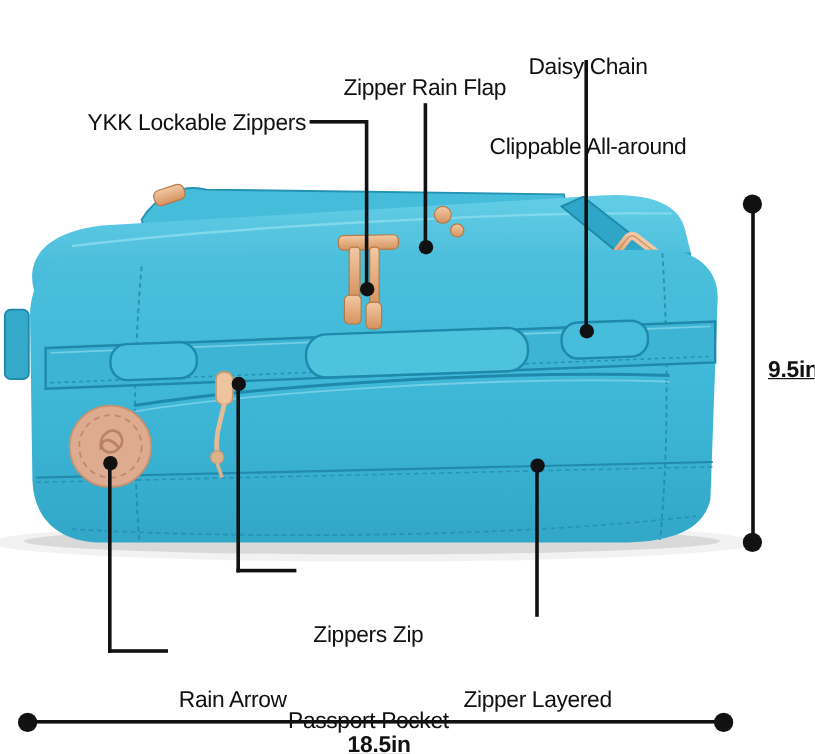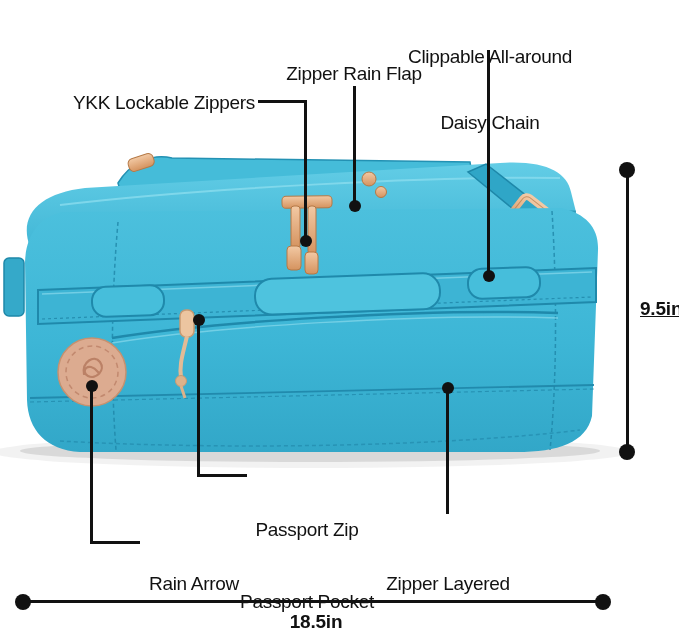--- a/index.html
+++ b/index.html
@@ -118,31 +118,31 @@
   <div class="lbl right" style="left:40px;top:92px;width:215px;">YKK Lockable Zippers</div>
   <div class="cline" style="left:258px;top:100px;width:48px;height:2.5px;"></div>
   <div class="cline" style="left:304px;top:100px;width:2.5px;height:141px;"></div>
   <div class="dot" style="left:300px;top:235px;"></div>
 
   <div class="lbl center" style="left:254px;top:63px;width:200px;">Zipper Rain Flap</div>
   <div class="cline" style="left:353px;top:86px;width:2.5px;height:120px;"></div>
   <div class="dot" style="left:349px;top:200px;"></div>
 
   <div class="lbl center" style="left:390px;top:2px;width:200px;">
+    <div>Daisy Chain</div>
     <div>Clippable All-around</div>
-    <div>Daisy Chain</div>
   </div>
   <div class="cline" style="left:487px;top:50px;width:2.5px;height:226px;"></div>
   <div class="dot" style="left:483px;top:270px;"></div>
 
   <div class="dot" style="left:193px;top:314px;"></div>
   <div class="cline" style="left:197px;top:320px;width:2.5px;height:157px;"></div>
   <div class="cline" style="left:197px;top:474px;width:50px;height:2.5px;"></div>
   <div class="lbl two center" style="left:207px;top:470px;width:200px;">
-    <div>Passport Zip</div>
+    <div>Zippers Zip</div>
     <div>Passport Pocket</div>
   </div>
 
   <div class="dot" style="left:86px;top:380px;"></div>
   <div class="cline" style="left:90px;top:386px;width:2.5px;height:158px;"></div>
   <div class="cline" style="left:90px;top:541px;width:50px;height:2.5px;"></div>
   <div class="lbl two" style="left:149px;top:524px;">
     <div>Rain Arrow</div>
     
   </div>

